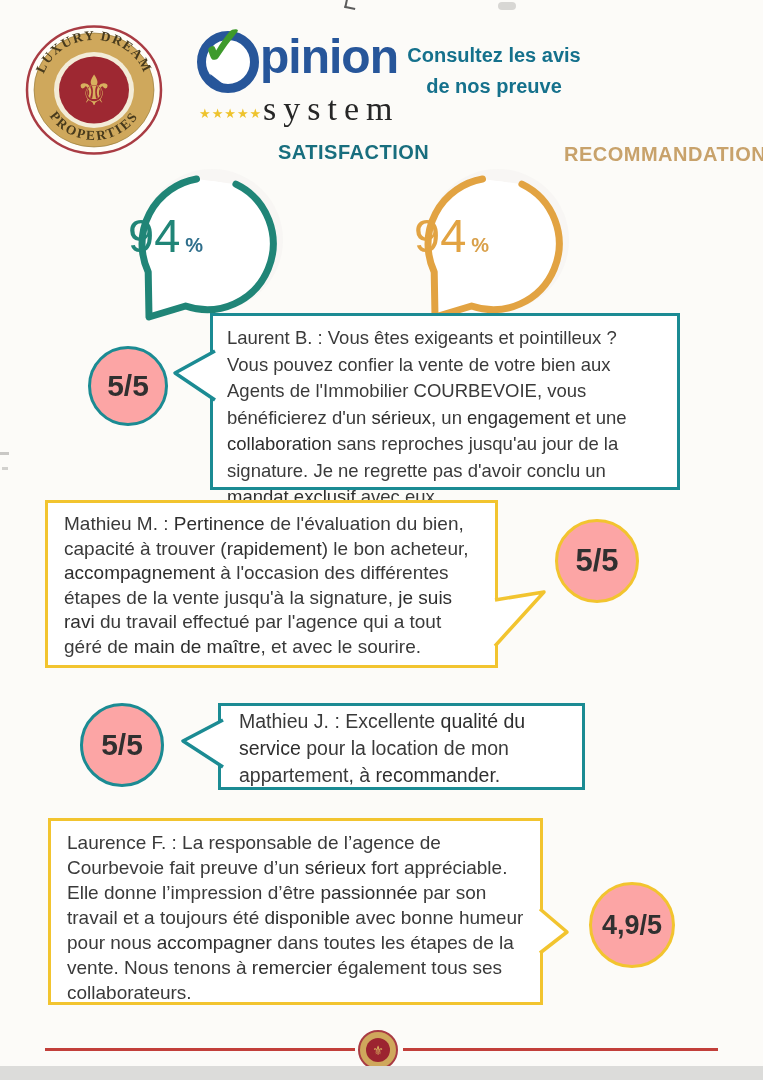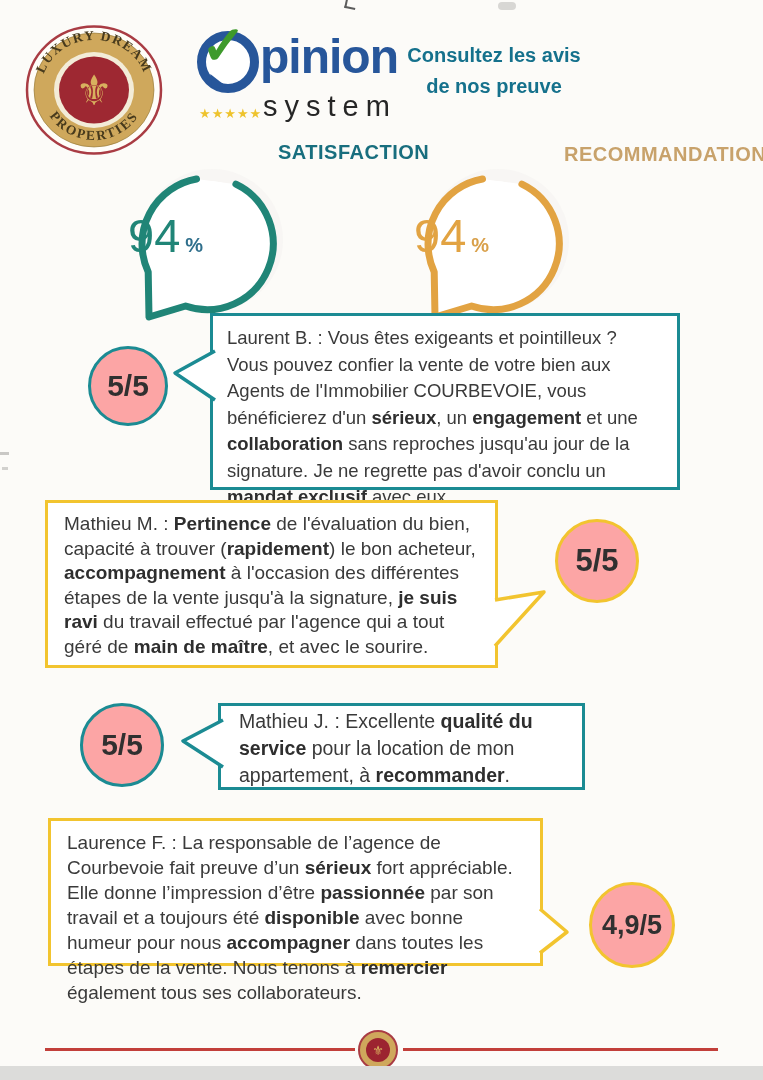--- a/index.html
+++ b/index.html
@@ -6,42 +6,42 @@
   #page{position:relative;width:763px;height:1080px;margin:0 auto;overflow:hidden;
         background:#fcfbf8;font-family:"Liberation Sans",sans-serif;color:#3b3b3b;}
   .abs{position:absolute;}
 
   
   .opinion-o{position:absolute;left:197px;top:31px;width:44px;height:44px;border:9px solid #27569a;border-radius:50%;background:#fff;}
   .opinion-o .tail{position:absolute;left:-4px;bottom:-14px;width:0;height:0;border:10px solid transparent;border-top-color:#27569a;transform:rotate(38deg);}
   .opinion-check{position:absolute;left:201px;top:18px;font-size:54px;font-weight:bold;color:#3e9a2c;line-height:1;}
   .opinion-word{position:absolute;left:260px;top:33px;font-size:48px;font-weight:bold;color:#27569a;letter-spacing:-1px;line-height:1;}
   .opinion-stars{position:absolute;left:199px;top:106px;font-size:13px;color:#eec32d;letter-spacing:1px;}
-  .opinion-system{position:absolute;left:263px;top:90px;font-size:29px;color:#262626;letter-spacing:7px;}
+  .opinion-system{position:absolute;left:263px;top:90px;font-size:34px;color:#262626;letter-spacing:7px;font-family:Liberation Serif, serif;}
   .tagline{position:absolute;left:396px;top:40px;width:196px;text-align:center;
            font-size:20px;font-weight:bold;color:#15718c;line-height:31px;}
 
   
   .score-label{position:absolute;font-size:20px;font-weight:bold;letter-spacing:.5px;}
   .lbl-sat{left:278px;top:141px;color:#186e7e;}
   .lbl-rec{left:564px;top:143px;color:#c8a26b;}
   .bubble{position:absolute;width:160px;height:165px;}
   .bubble .val{position:absolute;left:0;top:46px;width:136px;text-align:left;font-size:47px;line-height:1;}
   .bubble .val .pct{font-size:20px;font-weight:bold;margin-left:5px;}
   .bubble-sat{left:128px;top:166px;color:#208577;}
   .bubble-sat .pct{color:#2f6f8c;}
   .bubble-rec{left:414px;top:166px;color:#e2a342;}
   .bubble-rec .pct{color:#d9a04a;}
 
   
   .review{position:absolute;background:#fff;border:3px solid;box-sizing:border-box;}
   .review.teal{border-color:#1b8b93;}
   .review.yellow{border-color:#f2c42f;}
   .review .txt{font-size:18.5px;color:#3a3a3a;}
-  .review .b{font-weight:bold;color:#2e2e2e;}
+  .review .b{font-weight:normal;color:#2e2e2e;}
   .rating{position:absolute;border:3px solid;border-radius:50%;background:#fca5a5;box-sizing:border-box;
           display:flex;align-items:center;justify-content:center;font-weight:bold;color:#303030;}
   .rating.teal{border-color:#1b8b93;}
   .rating.yellow{border-color:#f2c42f;}
   .tailsvg{position:absolute;overflow:visible;}
 
   
   .footline{position:absolute;height:3px;background:#c23f3a;}
   .seal{position:absolute;left:358px;top:1030px;width:40px;height:40px;border-radius:50%;
         background:#cfa85c;border:2px solid #a93c44;box-sizing:border-box;display:flex;align-items:center;justify-content:center;}
@@ -137,21 +137,21 @@
   <div class="rating teal" style="left:80px;top:703px;width:84px;height:84px;font-size:30px;">
     <span>5/5</span>
   </div>
   <div class="review teal" style="left:218px;top:703px;width:367px;height:87px;padding:2px 18px;">
     <svg class="tailsvg" style="left:-44px;top:11px;" width="48" height="54" viewBox="0 0 48 54">
       <path d="M46 3 L6 24 L46 50" fill="#ffffff" stroke="#1b8b93" stroke-width="3.5" stroke-linejoin="round"></path>
     </svg>
     <div class="txt" style="line-height:27px;font-size:19.5px;"><span>Mathieu J. : Excellente </span><span class="b">qualité du service</span><span> pour la location de mon appartement, à </span><span class="b">recommander</span><span>.</span></div>
   </div>
 
-  <div class="review yellow" style="left:48px;top:818px;width:495px;height:148px;padding:9px 16px;">
+  <div class="review yellow" style="left:48px;top:818px;width:495px;height:187px;padding:9px 16px;">
     <svg class="tailsvg" style="right:-31px;top:85px;" width="34" height="50" viewBox="0 0 34 50">
       <path d="M3 3 L30 26 L3 47" fill="#ffffff" stroke="#f2c42f" stroke-width="3.5" stroke-linejoin="round"></path>
     </svg>
     <div class="txt" style="line-height:25px;font-size:19px;"><span>Laurence F. : La responsable de l’agence de Courbevoie fait preuve d’un </span><span class="b">sérieux</span><span> fort appréciable. Elle donne l’impression d’être </span><span class="b">passionnée</span><span> par son travail et a toujours été </span><span class="b">disponible</span><span> avec bonne humeur pour nous </span><span class="b">accompagner</span><span> dans toutes les étapes de la vente. Nous tenons à </span><span class="b">remercier</span><span> également tous ses collaborateurs.</span></div>
   </div>
   <div class="rating yellow" style="left:589px;top:882px;width:86px;height:86px;font-size:27px;">
     <span>4,9/5</span>
   </div>
 
   <div class="footline" style="left:45px;top:1048px;width:310px;"></div>

